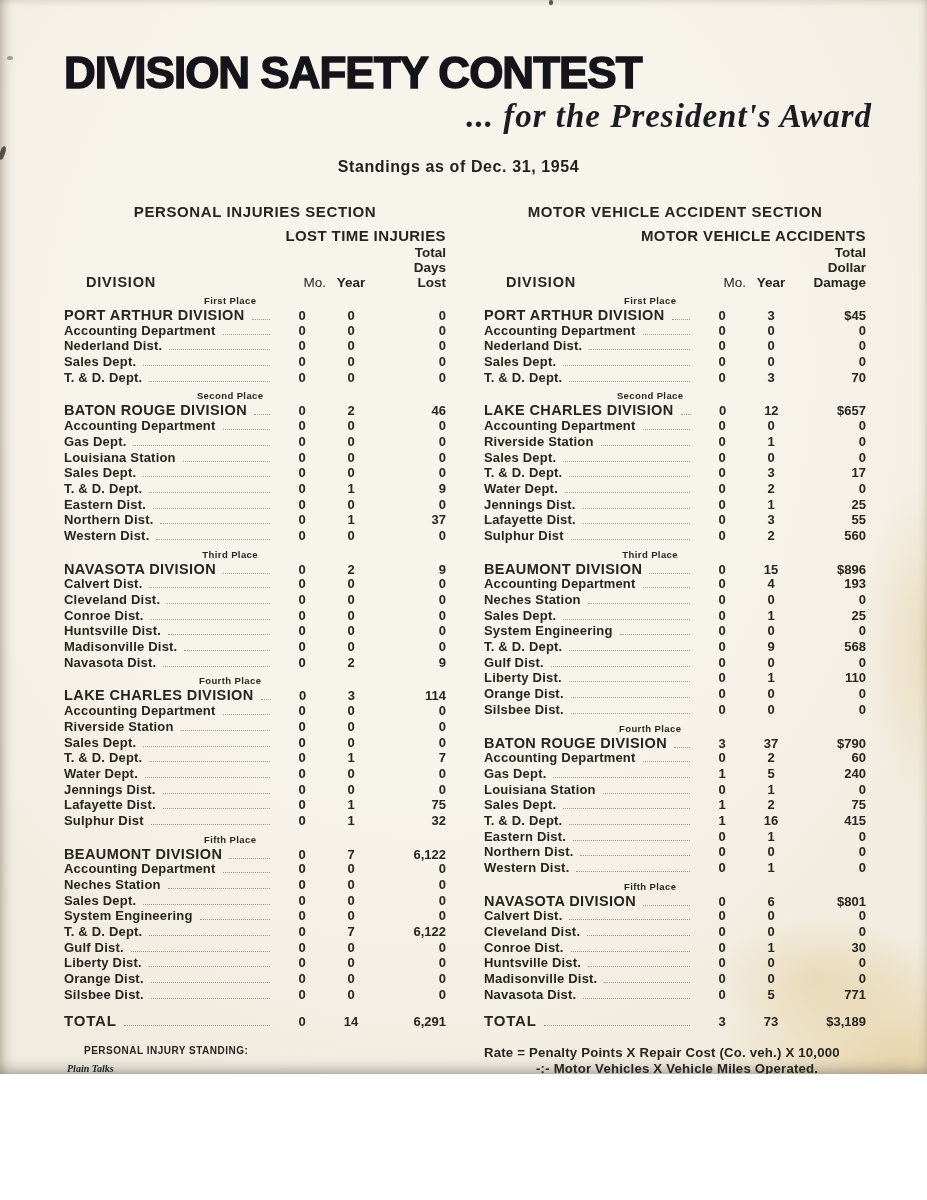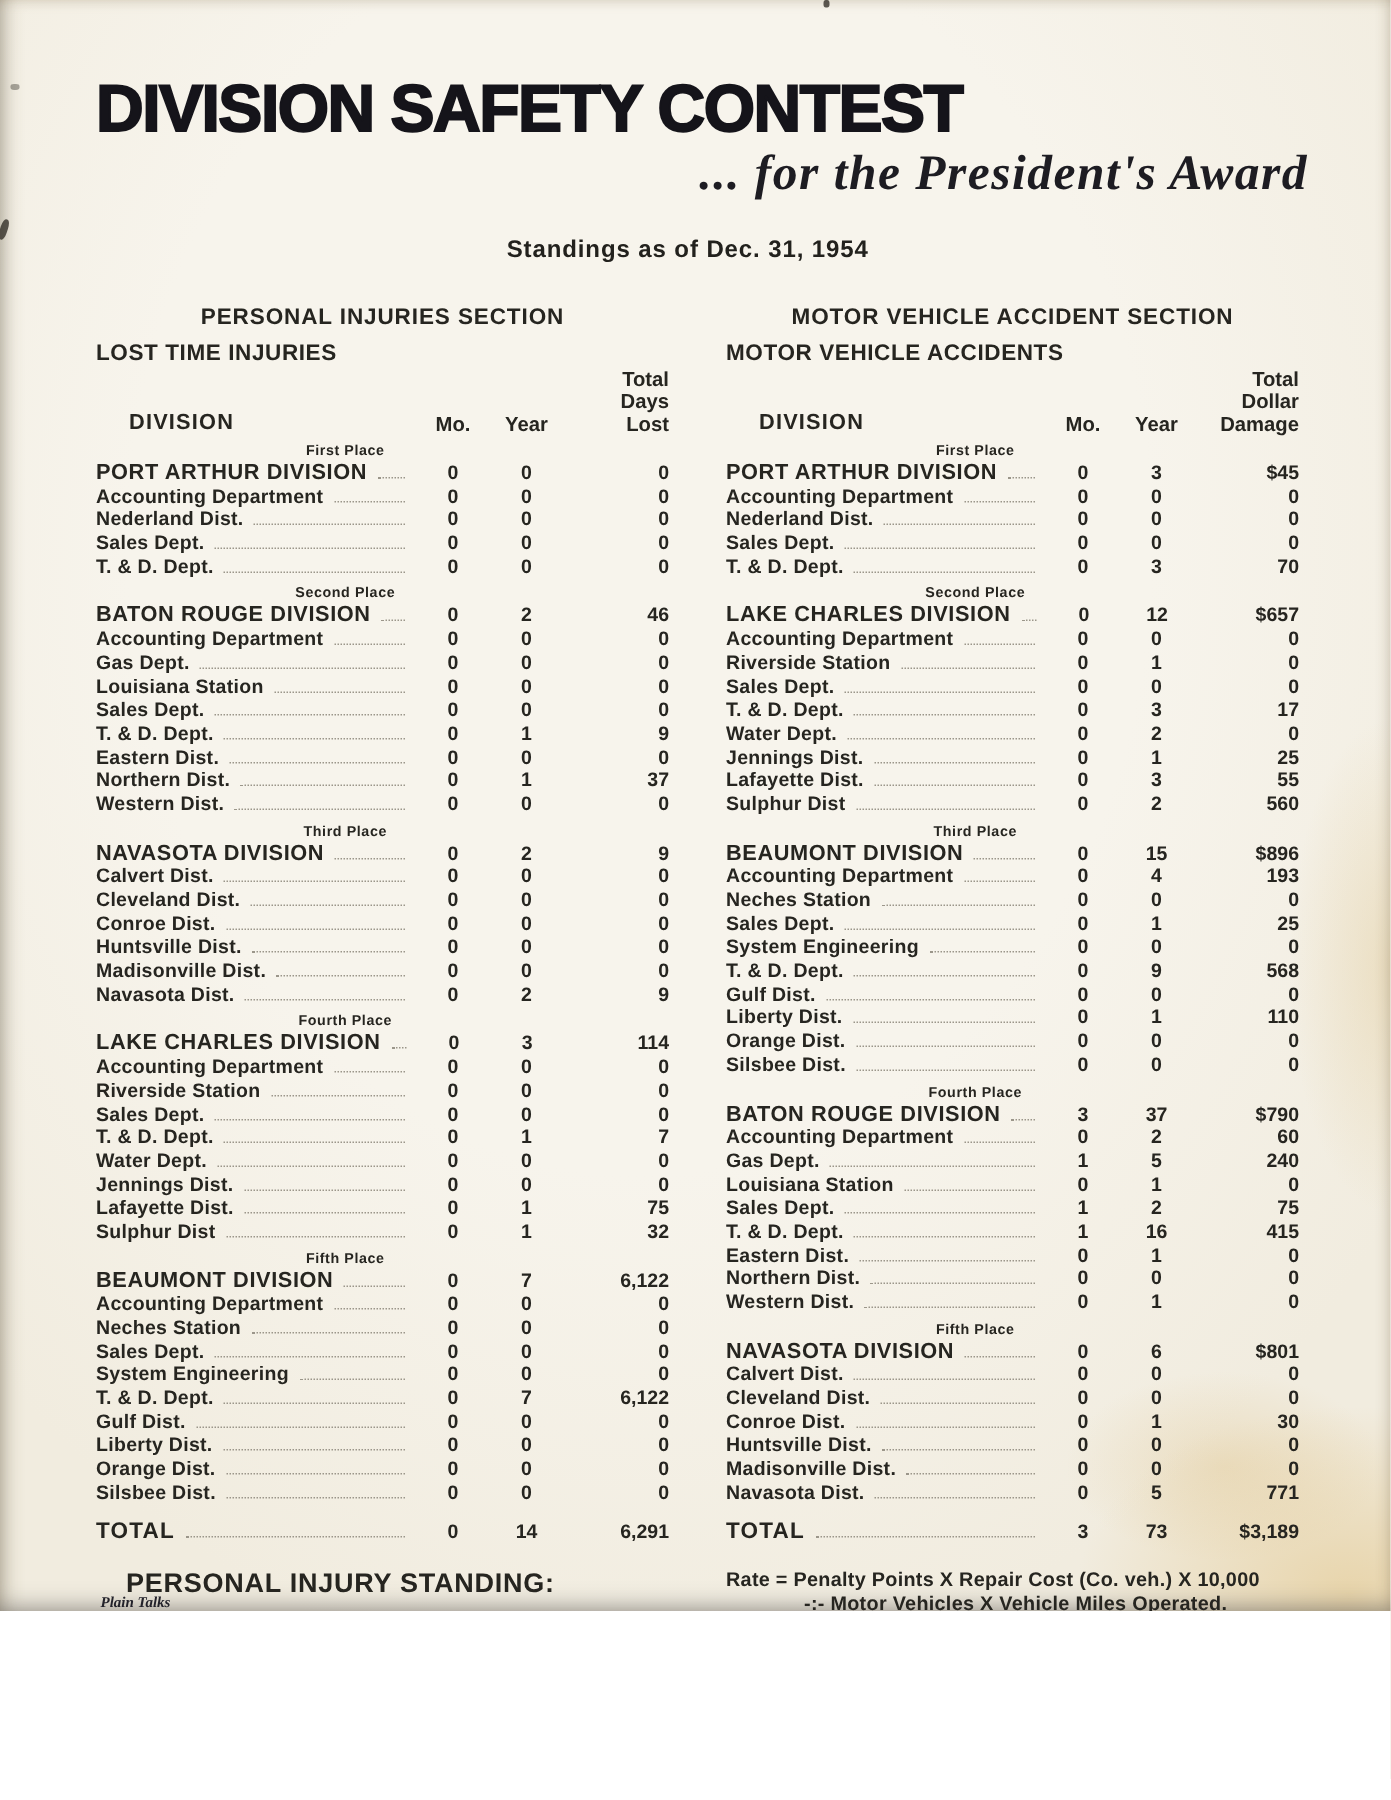--- a/index.html
+++ b/index.html
@@ -37,43 +37,43 @@
   .standings{
     position:absolute;left:0;right:10px;top:158px;text-align:center;
     font-size:16px;font-weight:bold;letter-spacing:0.6px;color:#22211d;
   }
 
   .col{position:absolute;top:203px;width:382px;}
   .col.left{left:64px;}
   .col.right{left:484px;}
 
   .section-title{text-align:center;font-size:15px;font-weight:bold;letter-spacing:0.6px;}
-  .measure-title{font-size:15px;font-weight:bold;letter-spacing:0.4px;margin-top:7px;}
+  .measure-title{text-align:right;font-size:15px;font-weight:bold;letter-spacing:0.4px;margin-top:7px;}
 
   .cols-head{display:flex;align-items:flex-end;margin-top:1px;}
   .head-division{flex:1;padding-left:22px;font-size:14.5px;font-weight:bold;letter-spacing:0.8px;}
-  .head-mo{width:48px;text-align:center;font-size:13.5px;font-weight:bold;}
+  .head-mo{width:48px;text-align:right;font-size:13.5px;font-weight:normal;}
   .head-year{width:50px;text-align:center;font-size:13.5px;font-weight:bold;}
   .head-total{width:70px;text-align:right;font-size:13.5px;font-weight:bold;line-height:15px;}
 
   .rows{margin-top:2px;}
   .group{margin-top:5px;}
   .place-label{width:87%;text-align:center;font-size:9.5px;font-weight:bold;letter-spacing:0.4px;line-height:12px;}
   .row{display:flex;align-items:baseline;height:15.7px;font-weight:bold;}
   .row .name{font-size:13px;letter-spacing:0.2px;white-space:nowrap;}
   .row.division .name{font-size:14.5px;letter-spacing:0.4px;}
   .row .leader{flex:1;border-bottom:1.5px dotted #9b968a;margin:0 8px 3px 7px;min-width:10px;}
   .row .c-mo{width:48px;text-align:center;font-size:13px;}
   .row .c-year{width:50px;text-align:center;font-size:13px;}
   .row .c-total{width:70px;text-align:right;font-size:13px;}
   .row.total-row{margin-top:9px;height:18px;}
   .row.total-row .name{font-size:15px;letter-spacing:0.8px;}
 
   .notes{margin-top:15px;}
-  .notes-heading{font-size:18px;font-weight:bold;letter-spacing:0.5px;padding-left:20px;}
+  .notes-heading{font-size:10px;font-weight:bold;letter-spacing:0.5px;padding-left:20px;}
   .note-line{font-size:13.2px;font-weight:bold;line-height:16.5px;letter-spacing:0.2px;}
   .note-line.indent{padding-left:52px;}
 
   .page-footer-left{
     position:absolute;left:67px;top:1063px;
     font-family:Liberation Serif, serif;font-style:italic;font-weight:bold;font-size:10px;color:#23222a;
   }
   .page-footer-right{
     position:absolute;right:50px;top:1131px;
     font-family:"Liberation Serif",serif;font-style:italic;font-weight:bold;font-size:15px;color:#23222a;

